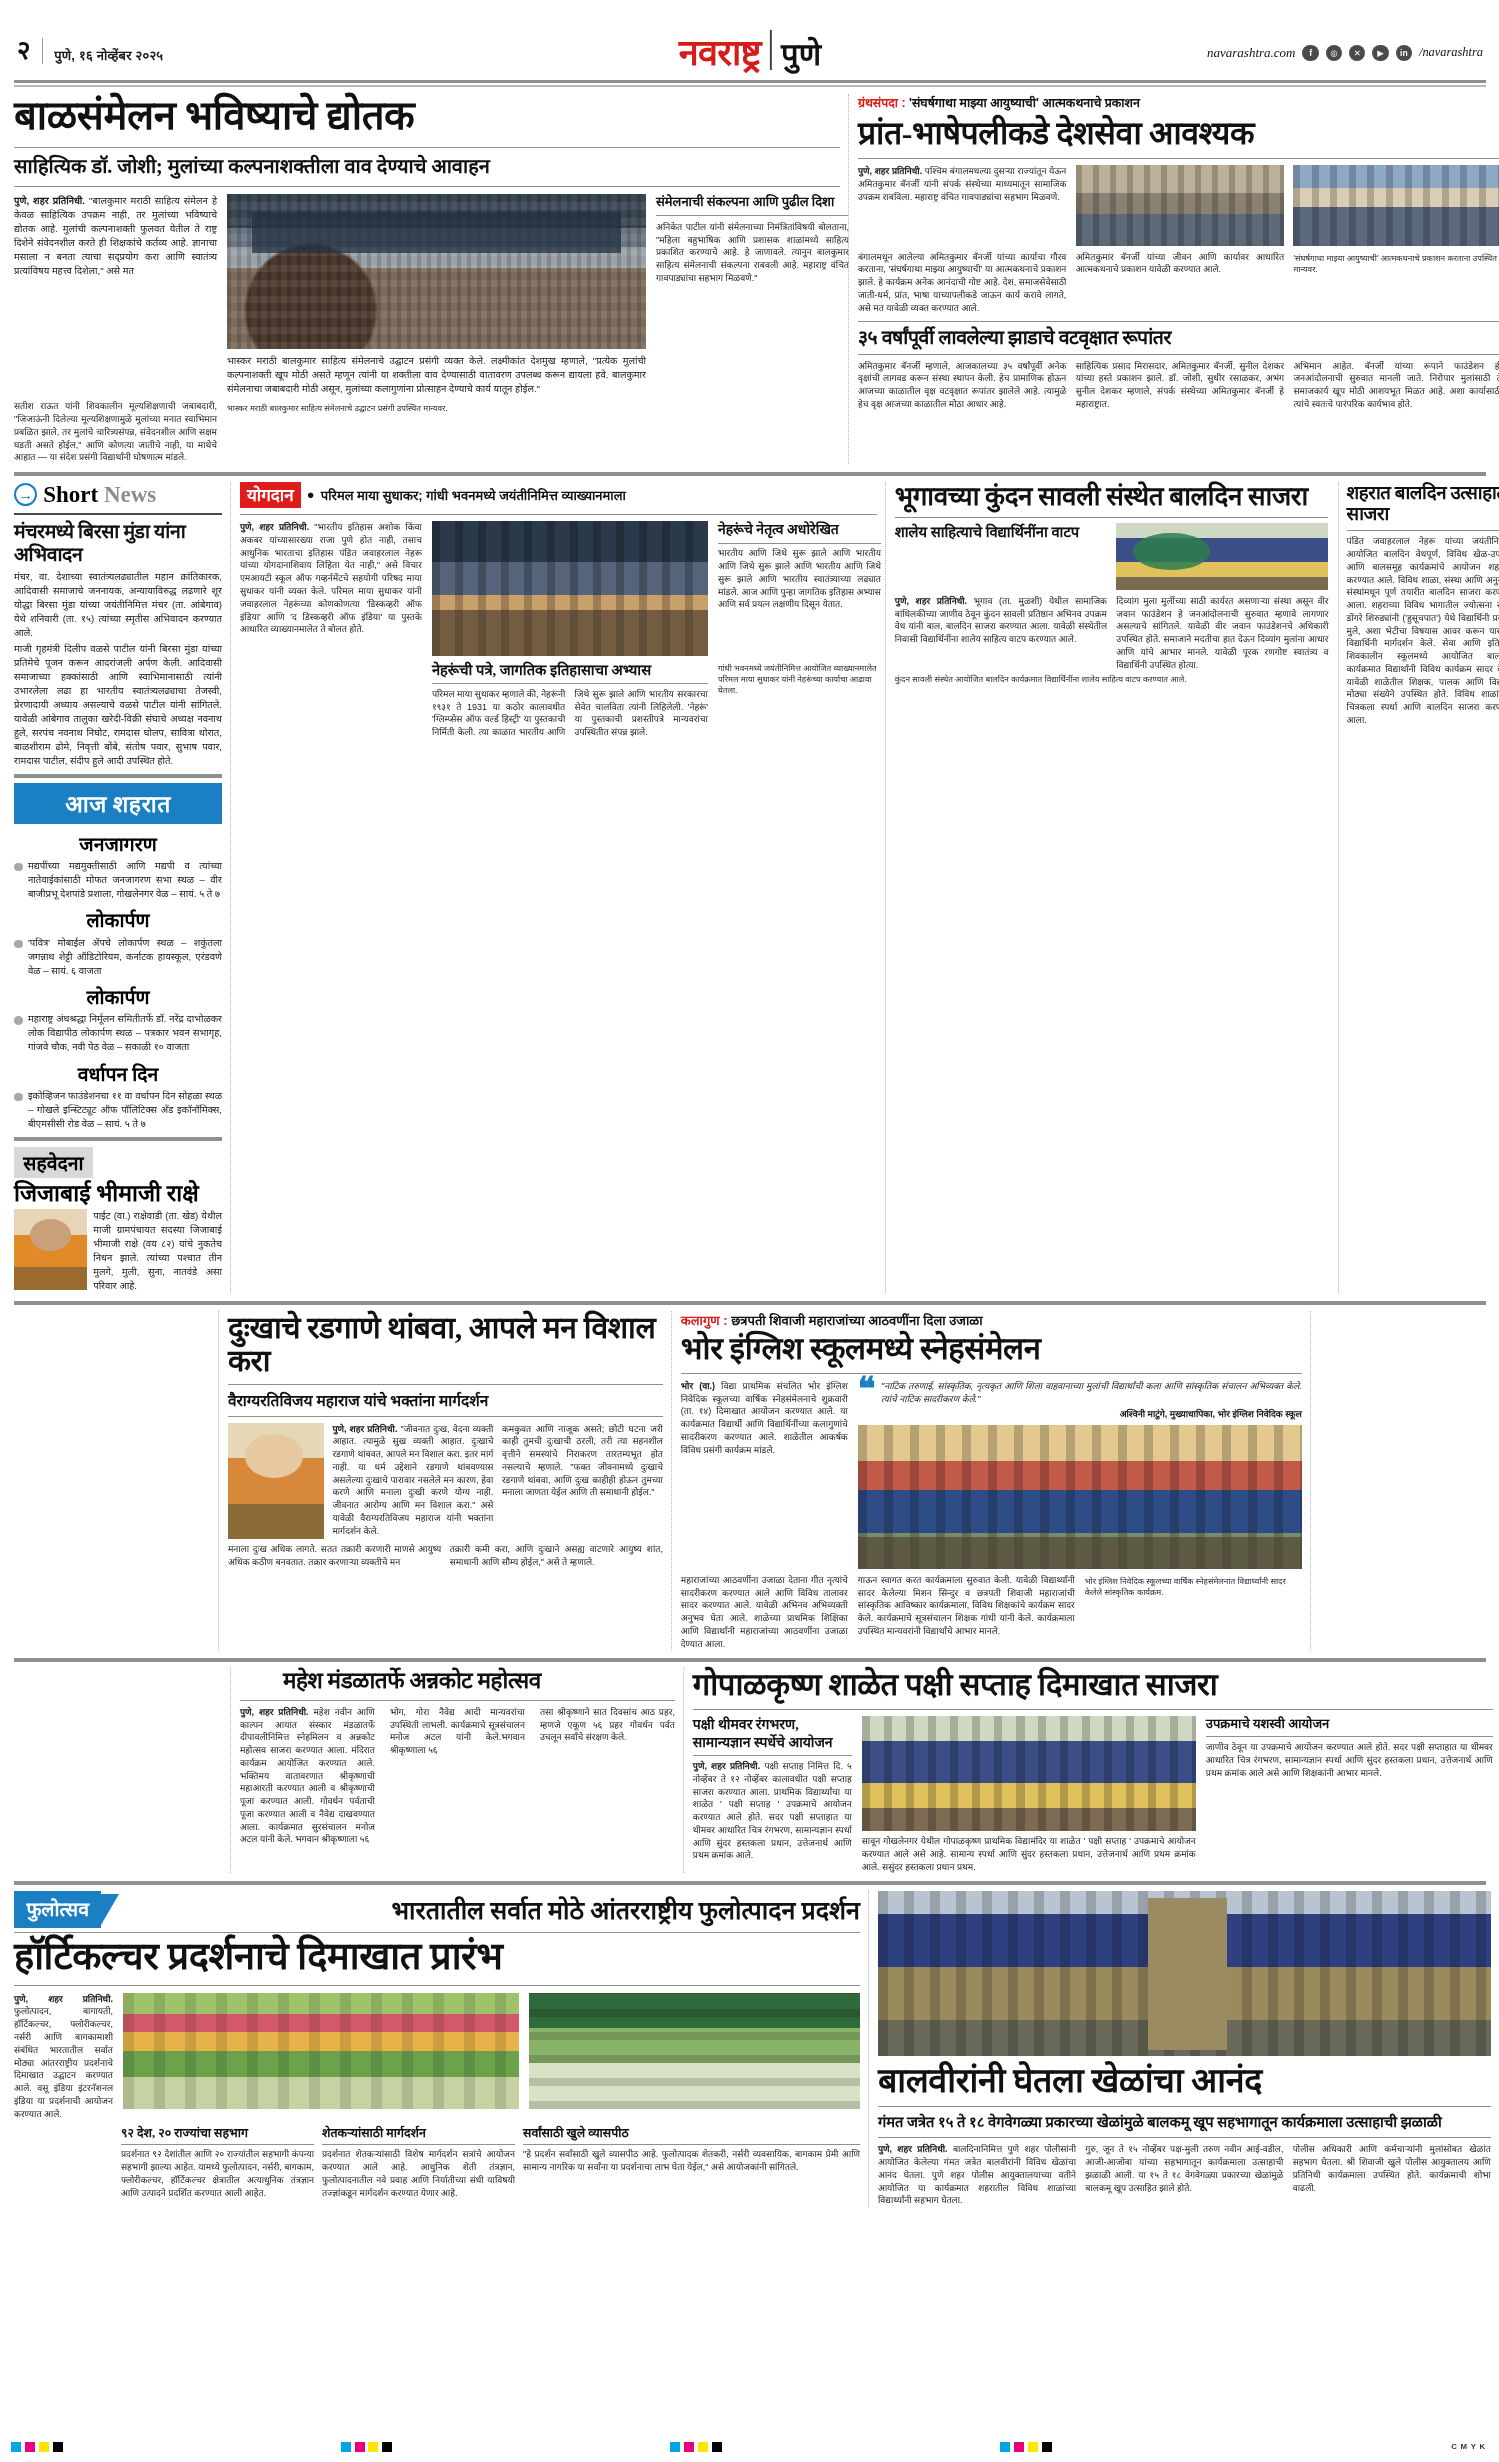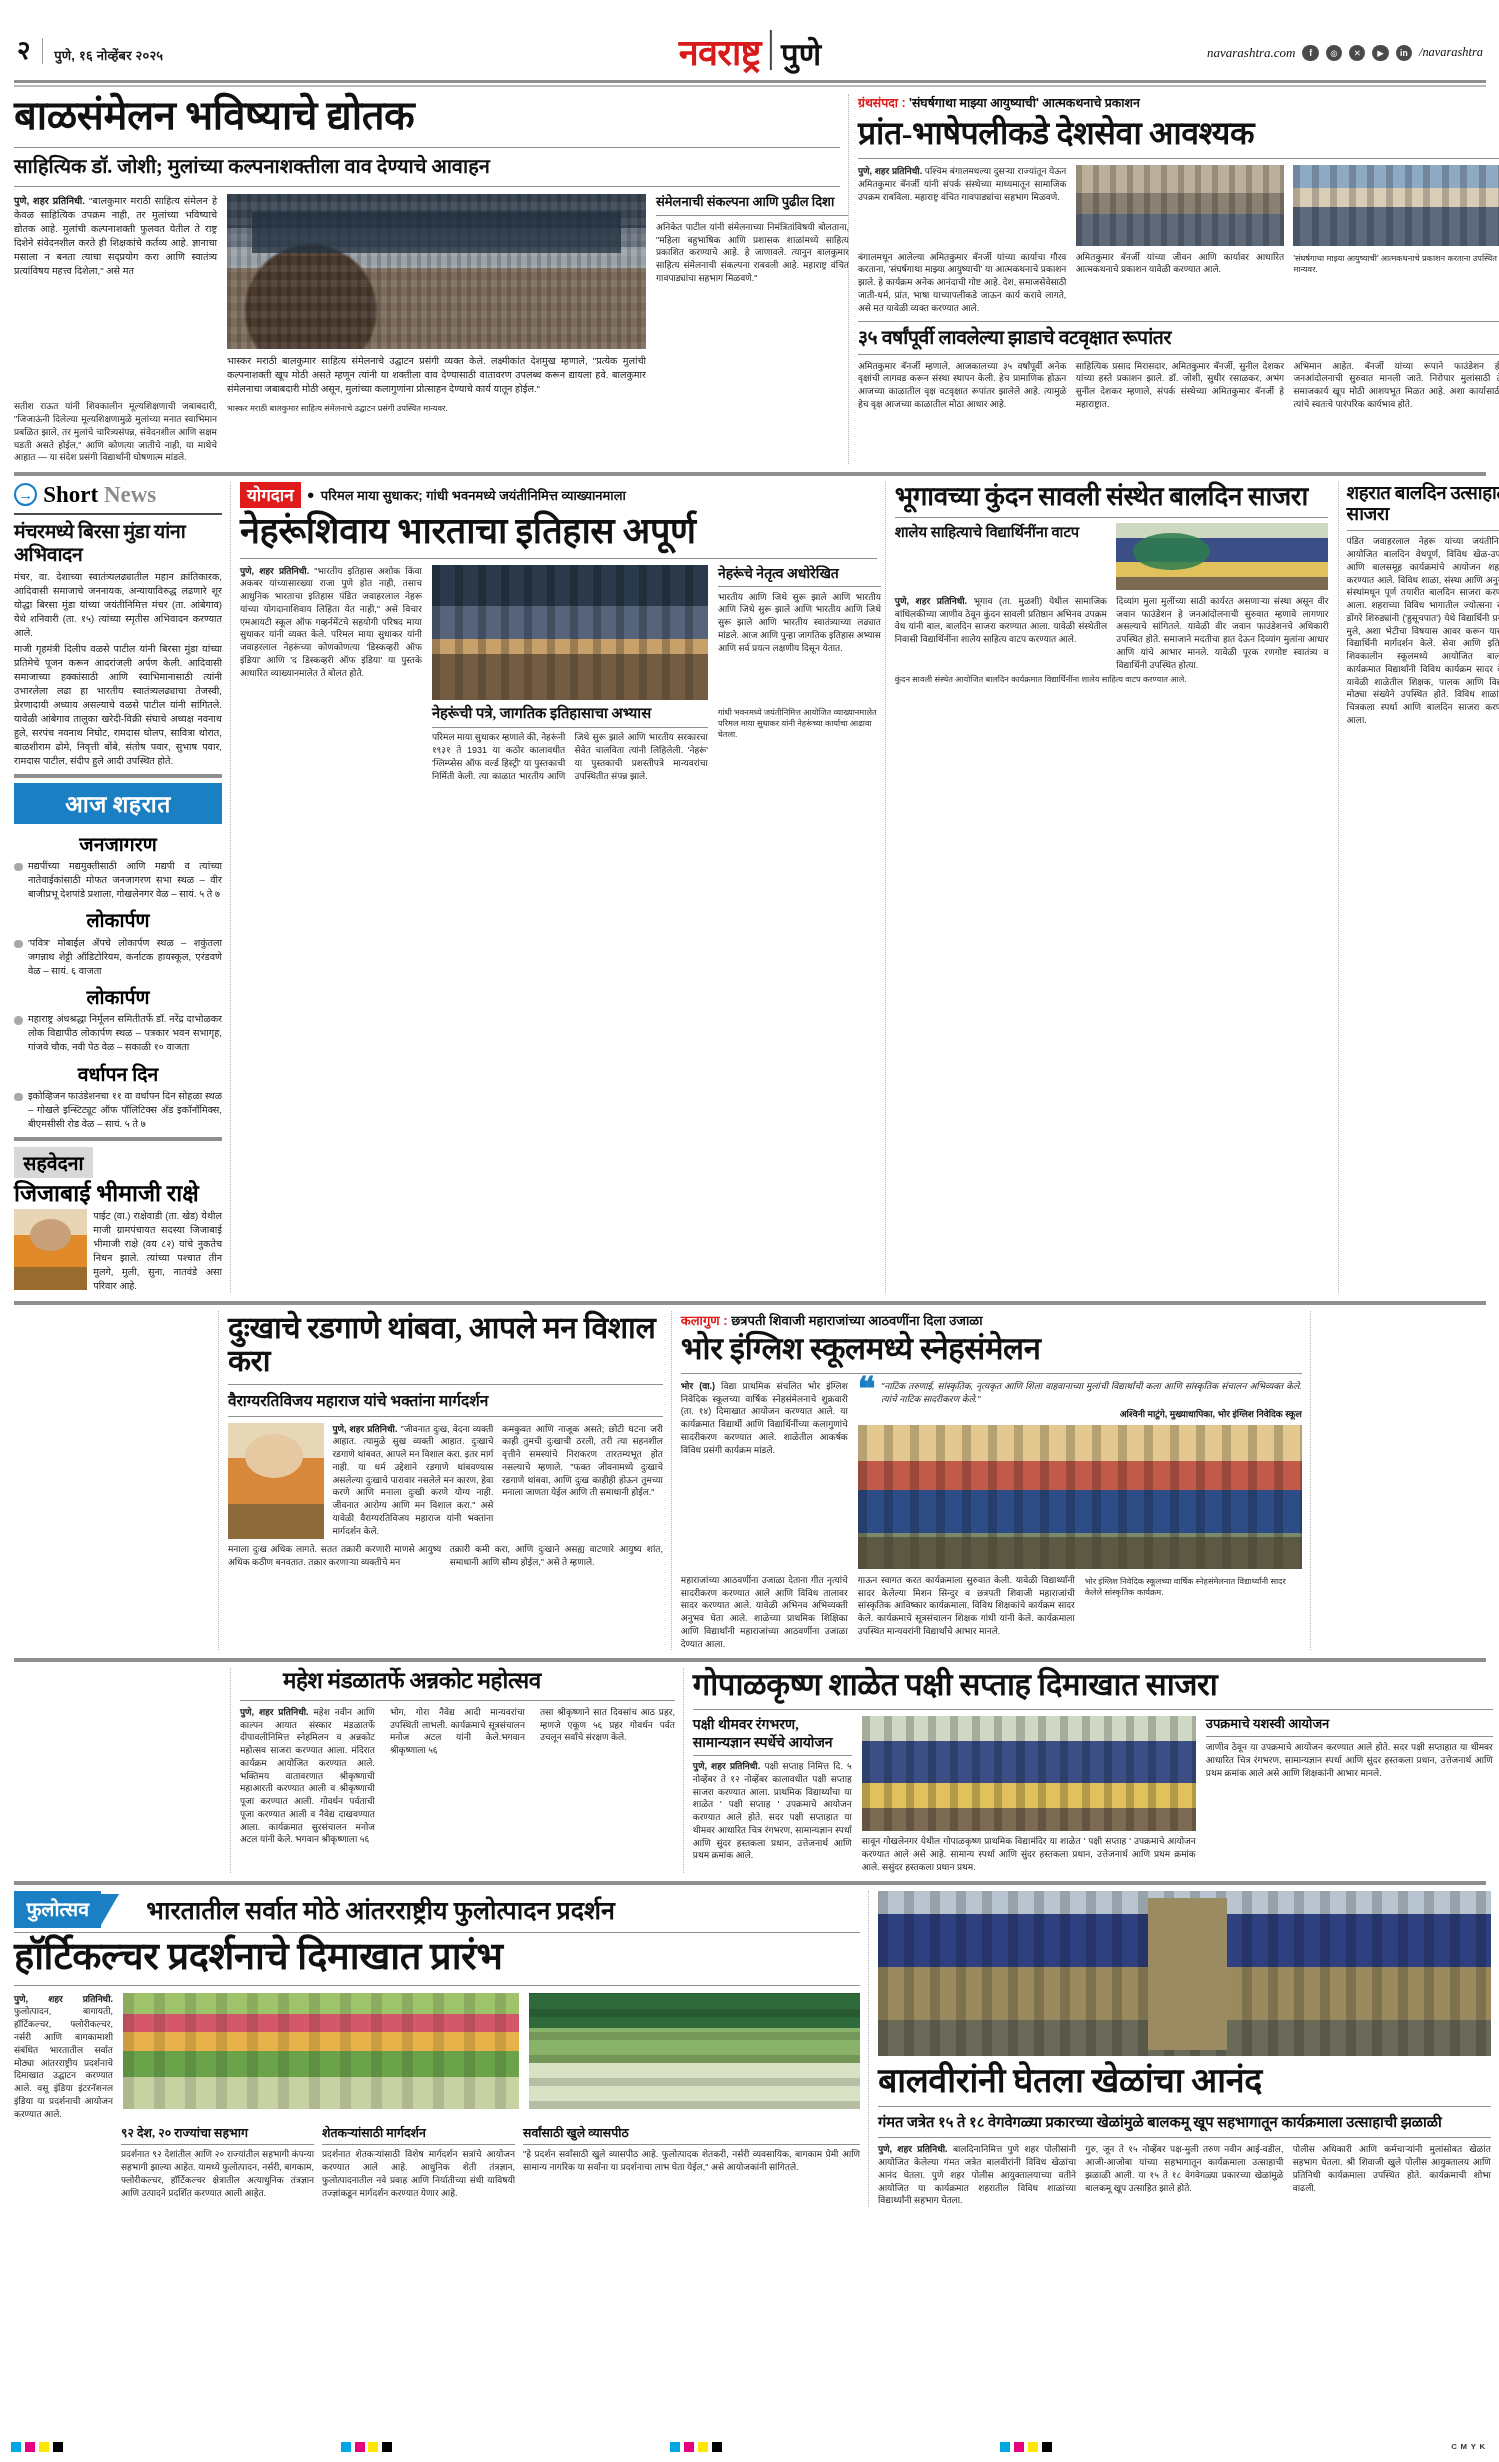--- a/index.html
+++ b/index.html
@@ -63,21 +63,21 @@
 
   
   .sv-bar { background:#d8d8d8; font-family:"Liberation Serif", serif; font-size:19.4px; font-weight:700; padding:1.6px 9.3px; display:inline-block; }
   .sv-name { font-family:"Liberation Serif", serif; font-size:23px; font-weight:700; margin-top:3.1px; line-height:1.1; }
 
   
   .flag { display:inline-flex; align-items:center; }
   .flag-box { background:#1b7fc4; color:#fff; font-family:"Liberation Serif", serif; font-weight:700;
               font-size:19.4px; padding:3.9px 12.4px 5.4px; }
   .flag-tail { width:0; height:0; border-top:31px solid #1b7fc4; border-right:18.6px solid transparent; }
-  .flag-row { display:flex; align-items:center; gap:16px; }
+  .flag-row { display:flex; align-items:center; gap:0;justify-content:space-between; }
   .flag-title { font-family:"Liberation Serif", serif; font-weight:700; font-size:25px; padding-left:11px; color:#111; }
 
   .yog-badge { background:#e01b1b; color:#fff; font-family:"Liberation Serif", serif; font-weight:700;
                font-size:17px; padding:0.8px 7px 2.3px; }
 
   .quote-mark { font-family:"Liberation Serif", serif; font-size:33px; color:#1b7fc4; line-height:.6; font-weight:700; }
 
   
   .footer { position:absolute; left:0; bottom:0; width:100%; height:31px; display:flex; align-items:center; }
   .dotset { display:flex; gap:3.9px; padding:0 11px; }
@@ -281,21 +281,20 @@
     </div>
 
     <div class="vdiv"></div>
 
     <div>
       <div class="kicker" style="display:flex; align-items:center; gap:6.2px; font-size:13px;">
         <span class="yog-badge">योगदान</span>
         <span style="font-size:13px;">●</span>
         <span>परिमल माया सुधाकर; गांधी भवनमध्ये जयंतीनिमित्त व्याख्यानमाला</span>
       </div>
-      <div class="hl-xl" style="font-size:36px; line-height:1.12; margin-top:3.1px;">नेहरूंशिवाय भारताचा इतिहास अपूर्ण</div>
       <div class="rule-thin" style="margin:6.2px 0;"></div>
 
       <div style="display:grid; grid-template-columns: 182px 276px 163px; gap:0 10px;">
         <div class="body-txt tight">
           <b>पुणे, शहर प्रतिनिधी.</b>
           <span>"भारतीय इतिहास अशोक किंवा अकबर यांच्यासारख्या राजा पुणे होत नाही, तसाच आधुनिक भारताचा इतिहास पंडित जवाहरलाल नेहरू यांच्या योगदानाशिवाय लिहिता येत नाही," असे विचार एमआयटी स्कूल ऑफ गव्हर्नमेंटचे सहयोगी परिषद माया सुधाकर यांनी व्यक्त केले. परिमल माया सुधाकर यांनी जवाहरलाल नेहरूंच्या कोणकोणत्या 'डिस्कव्हरी ऑफ इंडिया' आणि 'द डिस्कव्हरी ऑफ इंडिया' या पुस्तके आधारित व्याख्यानमालेत ते बोलत होते.</span>
         </div>
         <div>
           <div class="photo ph-stage" style="height:135px;">
             <div style="position:absolute;inset:0;background:repeating-linear-gradient(90deg,rgba(0,0,0,.22) 0 7.8px,transparent 7.8px 23px);"></div>

